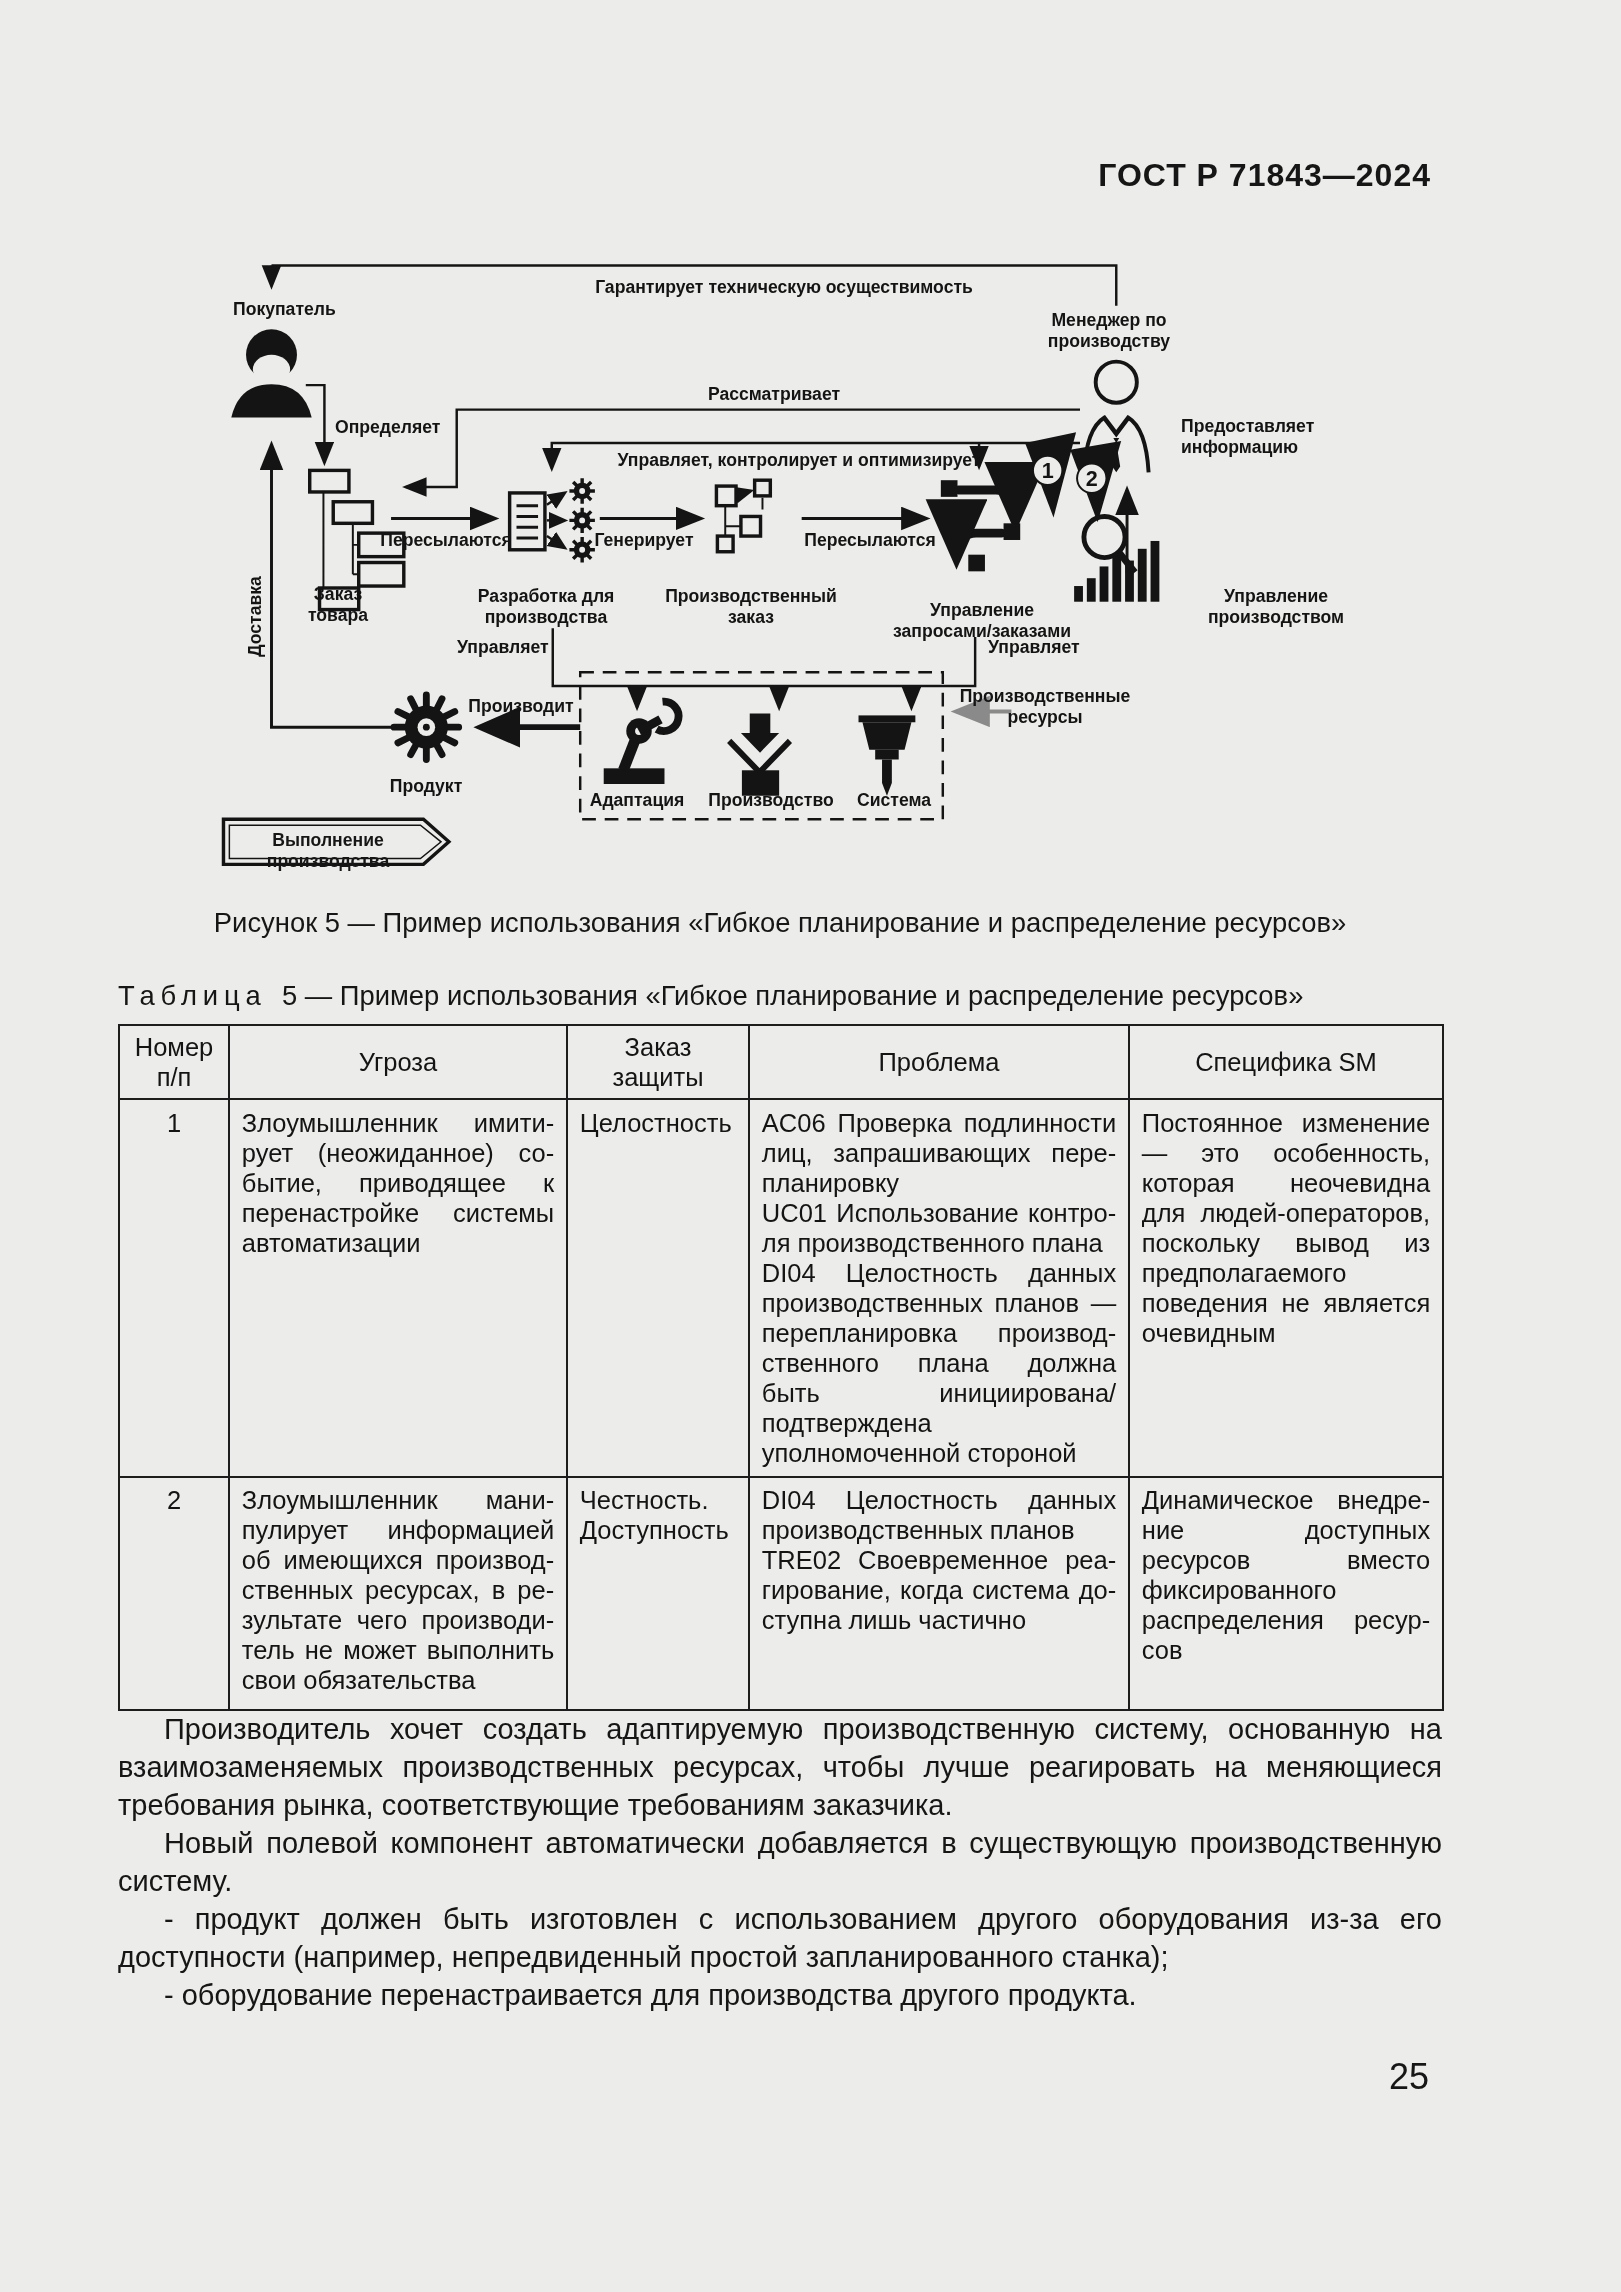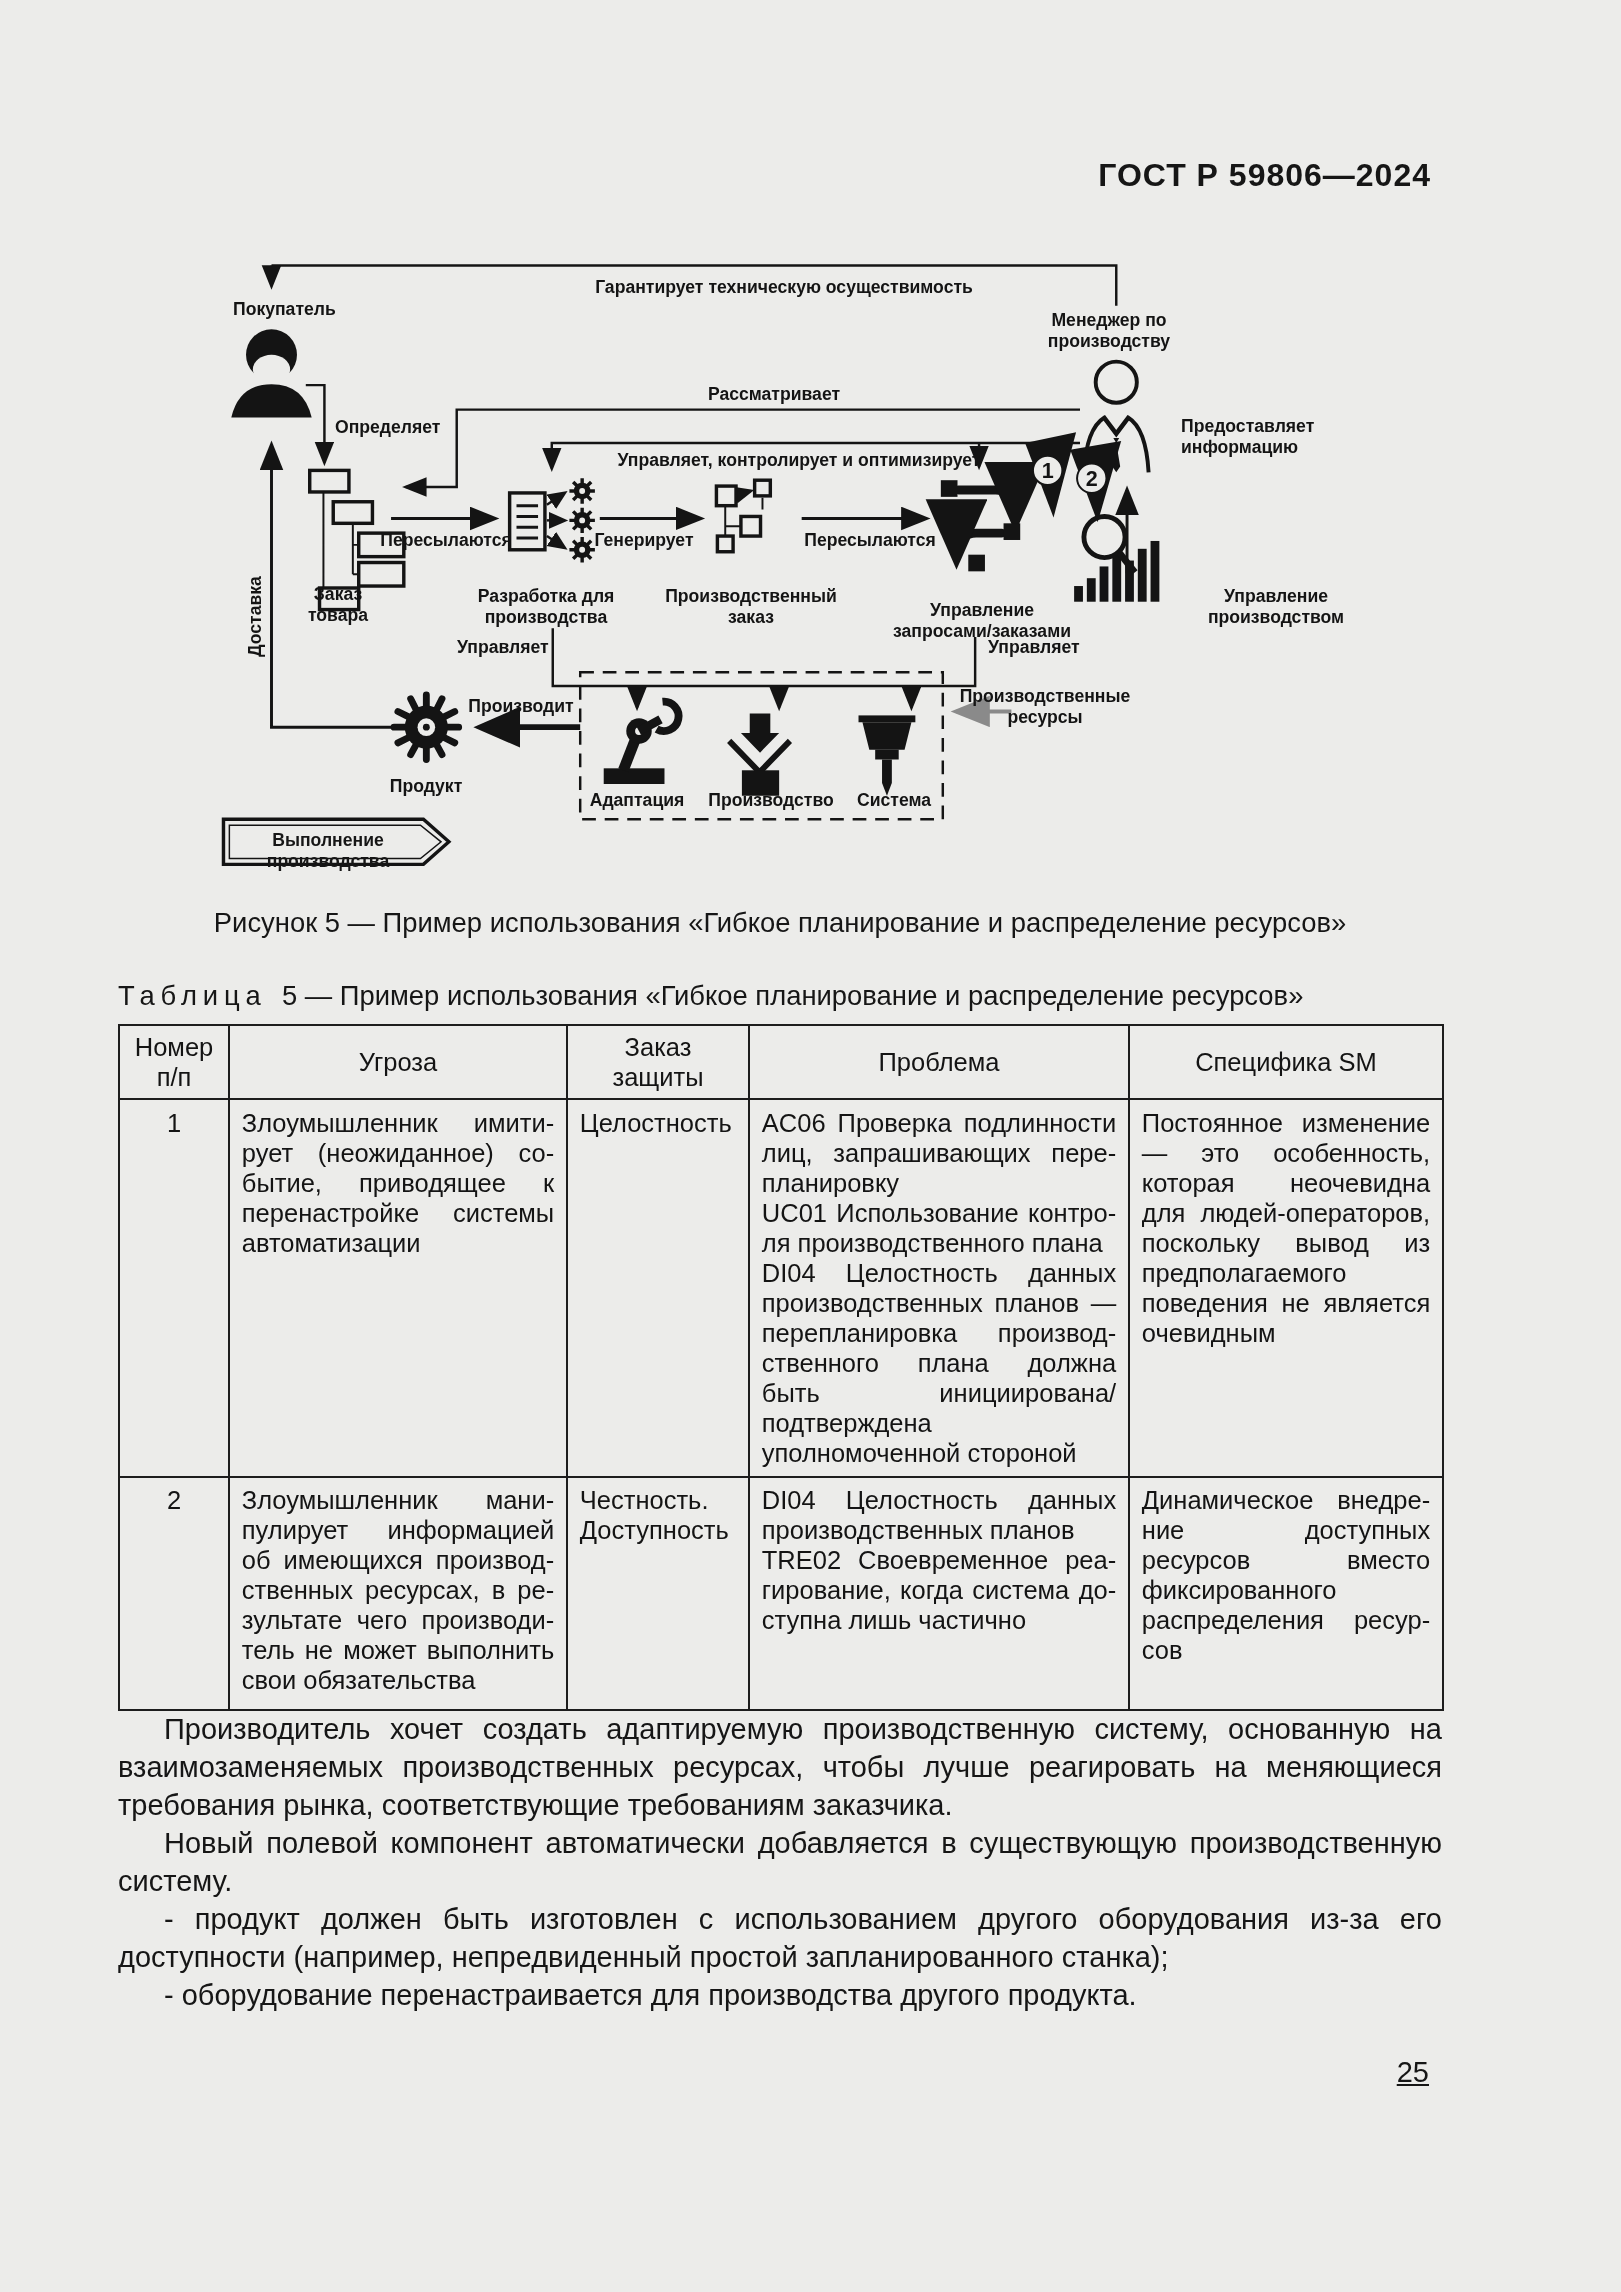--- a/index.html
+++ b/index.html
@@ -61,28 +61,28 @@
   }
   table.tbl tbody tr.r1{border-top-width:2.9px;}
   table.tbl tbody tr.r2{border-top-width:2.9px;}
   
   .bodytext{
     position:absolute; left:118px; top:1710px; width:1324px;
     font-size:29px; line-height:38px; text-align:justify;
   }
   .bodytext p{margin:0; text-indent:46px;}
   .bodytext p.hd{font-weight:bold;}
-  .pagenum{position:absolute; top:2056px; right:192px; font-size:29px;text-decoration:underline;}
+  .pagenum{position:absolute; top:2056px; right:192px; font-size:36px;}
 </style>
 </head>
 <body>
 
 <div class="page">
 
-  <div class="gost-header">ГОСТ Р 59806—2024</div>
+  <div class="gost-header">ГОСТ Р 71843—2024</div>
 
   <svg class="diagram-svg" viewBox="0 0 1654 950">
     <defs>
       <marker id="ah" markerWidth="11" markerHeight="10" refX="8.5" refY="4" orient="auto">
         <path d="M0,0 L10,4 L0,8 z" fill="#141414"></path>
       </marker>
       <marker id="ahBig" markerWidth="9" markerHeight="9" refX="6.5" refY="3.5" orient="auto">
         <path d="M0,0 L8,3.5 L0,7 z" fill="#141414"></path>
       </marker>
       <marker id="ahGray" markerWidth="11" markerHeight="10" refX="8.5" refY="4" orient="auto">

